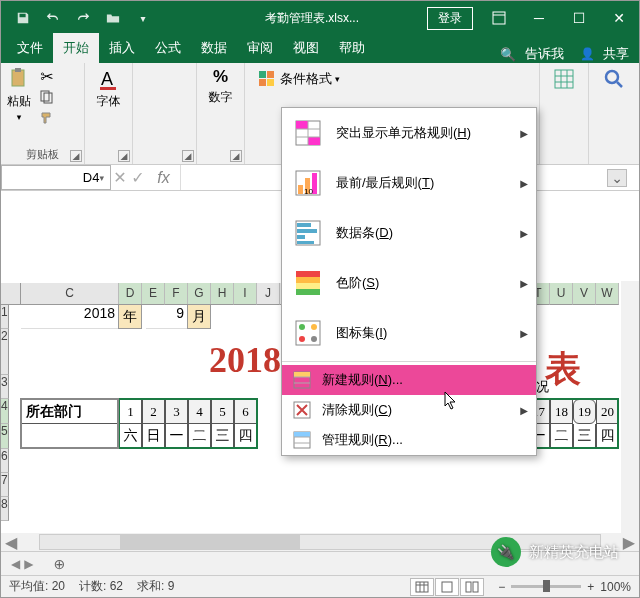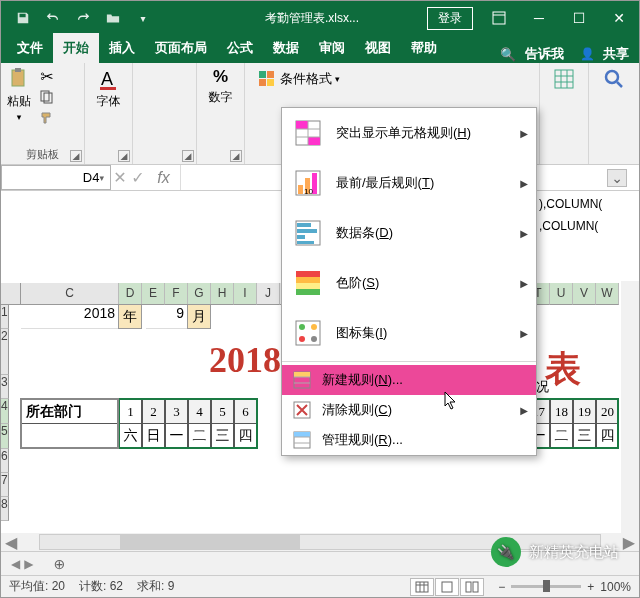--- a/index.html
+++ b/index.html
@@ -5,21 +5,21 @@
 * { margin: 0; padding: 0; box-sizing: border-box; font-family: "Microsoft YaHei", sans-serif; }
 body { background: #eee; }
 .window { width: 640px; height: 598px; background: #fff; position: relative; overflow: hidden; border: 1px solid #999; }
 .titlebar { height: 34px; background: #0e6c3d; display: flex; align-items: center; color: #fff; font-size: 12px; }
 .titlebar .qat { display: flex; align-items: center; gap: 2px; padding-left: 8px; }
 .qat-btn { width: 28px; height: 26px; display: flex; align-items: center; justify-content: center; opacity: 0.9; cursor: pointer; }
 .titlebar .filename { flex: 1; text-align: center; padding-left: 40px; }
 .login-btn { border: 1px solid #fff; padding: 2px 10px; font-size: 12px; margin-right: 6px; text-align: center; }
 .win-btns { display: flex; }
 .win-btn { width: 40px; height: 34px; display: flex; align-items: center; justify-content: center; font-size: 14px; }
-.ribbon-tabs { height: 28px; background: #0e6c3d; display: flex; align-items: flex-end; color: #fff; font-size: 13px; padding-left: 6px; font-weight: bold; }
+.ribbon-tabs { height: 28px; background: #0e6c3d; display: flex; align-items: flex-end; color: #fff; font-size: 13px; padding-left: 6px; }
 .ribbon-tab { padding: 6px 10px; cursor: pointer; }
 .ribbon-tab.active { background: #f1f1f1; color: #0e6c3d; }
 .ribbon-right { margin-left: auto; display: flex; align-items: center; padding-right: 10px; gap: 8px; }
 .ribbon { height: 102px; background: #f1f1f1; border-bottom: 1px solid #ccc; display: flex; }
 .ribbon-group { border-right: 1px solid #d6d6d6; padding: 4px 6px 2px 6px; display: flex; flex-direction: column; justify-content: space-between; position: relative; }
 .ribbon-group-label { font-size: 11px; color: #555; text-align: center; padding-top: 2px; }
 .ribbon-btn-large { display: flex; flex-direction: column; align-items: center; font-size: 12px; gap: 2px; cursor: pointer; }
 .ribbon-btn-large svg { width: 24px; height: 24px; }
 .ribbon-mini { display: flex; flex-direction: column; gap: 3px; margin-left: 6px; }
 .ribbon-mini div { width: 20px; height: 18px; display: flex; align-items: center; justify-content: center; }
@@ -115,21 +115,20 @@
       <div class="win-btn">─</div>
       <div class="win-btn">☐</div>
       <div class="win-btn">✕</div>
     </div>
   </div>
 
   <div class="ribbon-tabs">
     <div class="ribbon-tab">文件</div>
     <div class="ribbon-tab active">开始</div>
     <div class="ribbon-tab">插入</div>
-    <div class="ribbon-tab">页面布局</div>
     <div class="ribbon-tab">公式</div>
     <div class="ribbon-tab">数据</div>
     <div class="ribbon-tab">审阅</div>
     <div class="ribbon-tab">视图</div>
     <div class="ribbon-tab">帮助</div>
     <div class="ribbon-right">
       <span style="font-size:13px;">🔍</span>
       <span style="font-size:13px;">告诉我</span>
       <span style="font-size:12px; margin-left:8px;">👤</span>
       <span style="font-size:13px;">共享</span>
@@ -223,22 +222,20 @@
       </div>
     <div style="width:70px; display:flex; align-items:center; justify-content:space-around; border-right:1px solid #ddd;">
       <span style="color:#aaa;">✕</span>
       <span style="color:#aaa;">✓</span>
       <span class="fx-label">fx</span>
     </div>
     <div class="formula-bar">
       <div class="formula-exp">⌄</div>
     </div>
   </div>
-  <div style="position:absolute; left: 538px; top: 192px; font-size:12px; line-height:22px; z-index:50; white-space:pre;">),COLUMN(
-,COLUMN(</div>
 
   <div class="grid-zone" style="height:340px; position:relative;">
 
     <div class="colhdr" style="position:absolute; top:92px; left:0; right:0;">
       <div class="rowhdr-space"></div>
       <div class="colcell" style="width:98px;">C</div>
       <div class="colcell" style="width:23px; background:#cde3cc;">D</div>
       <div class="colcell" style="width:23px; background:#cde3cc;">E</div>
       <div class="colcell" style="width:23px; background:#cde3cc;">F</div>
       <div class="colcell" style="width:23px; background:#cde3cc;">G</div>
@@ -291,21 +288,21 @@
 
       <div class="selbox" style="left:97px; top:93px; width:140px; height:51px;"></div>
       <div class="selbox" style="left:-1px; top:93px; width:99px; height:51px; border-color:#888;"></div>
     </div>
 
     <div style="position:absolute; right:20px; top:114px; width:92px;">
       <div class="rt-big">表</div>
       <div class="rt-text">情况</div>
       <div class="daycell" style="left:0; top:94px;">17</div>
       <div class="daycell" style="left:23px; top:94px;">18</div>
-      <div class="daycell" style="left:46px; top:94px;">19</div>
+      <div class="daycell" style="left:46px; top:94px;border-radius:6px;">19</div>
       <div class="daycell" style="left:69px; top:94px;">20</div>
       <div class="wkcell" style="left:0; top:119px;">一</div>
       <div class="wkcell" style="left:23px; top:119px;">二</div>
       <div class="wkcell" style="left:46px; top:119px;">三</div>
       <div class="wkcell" style="left:69px; top:119px;">四</div>
       <div class="selbox" style="left:-1px; top:93px; width:93px; height:51px;"></div>
     </div>
   </div>
 
   <div class="cond-menu">

